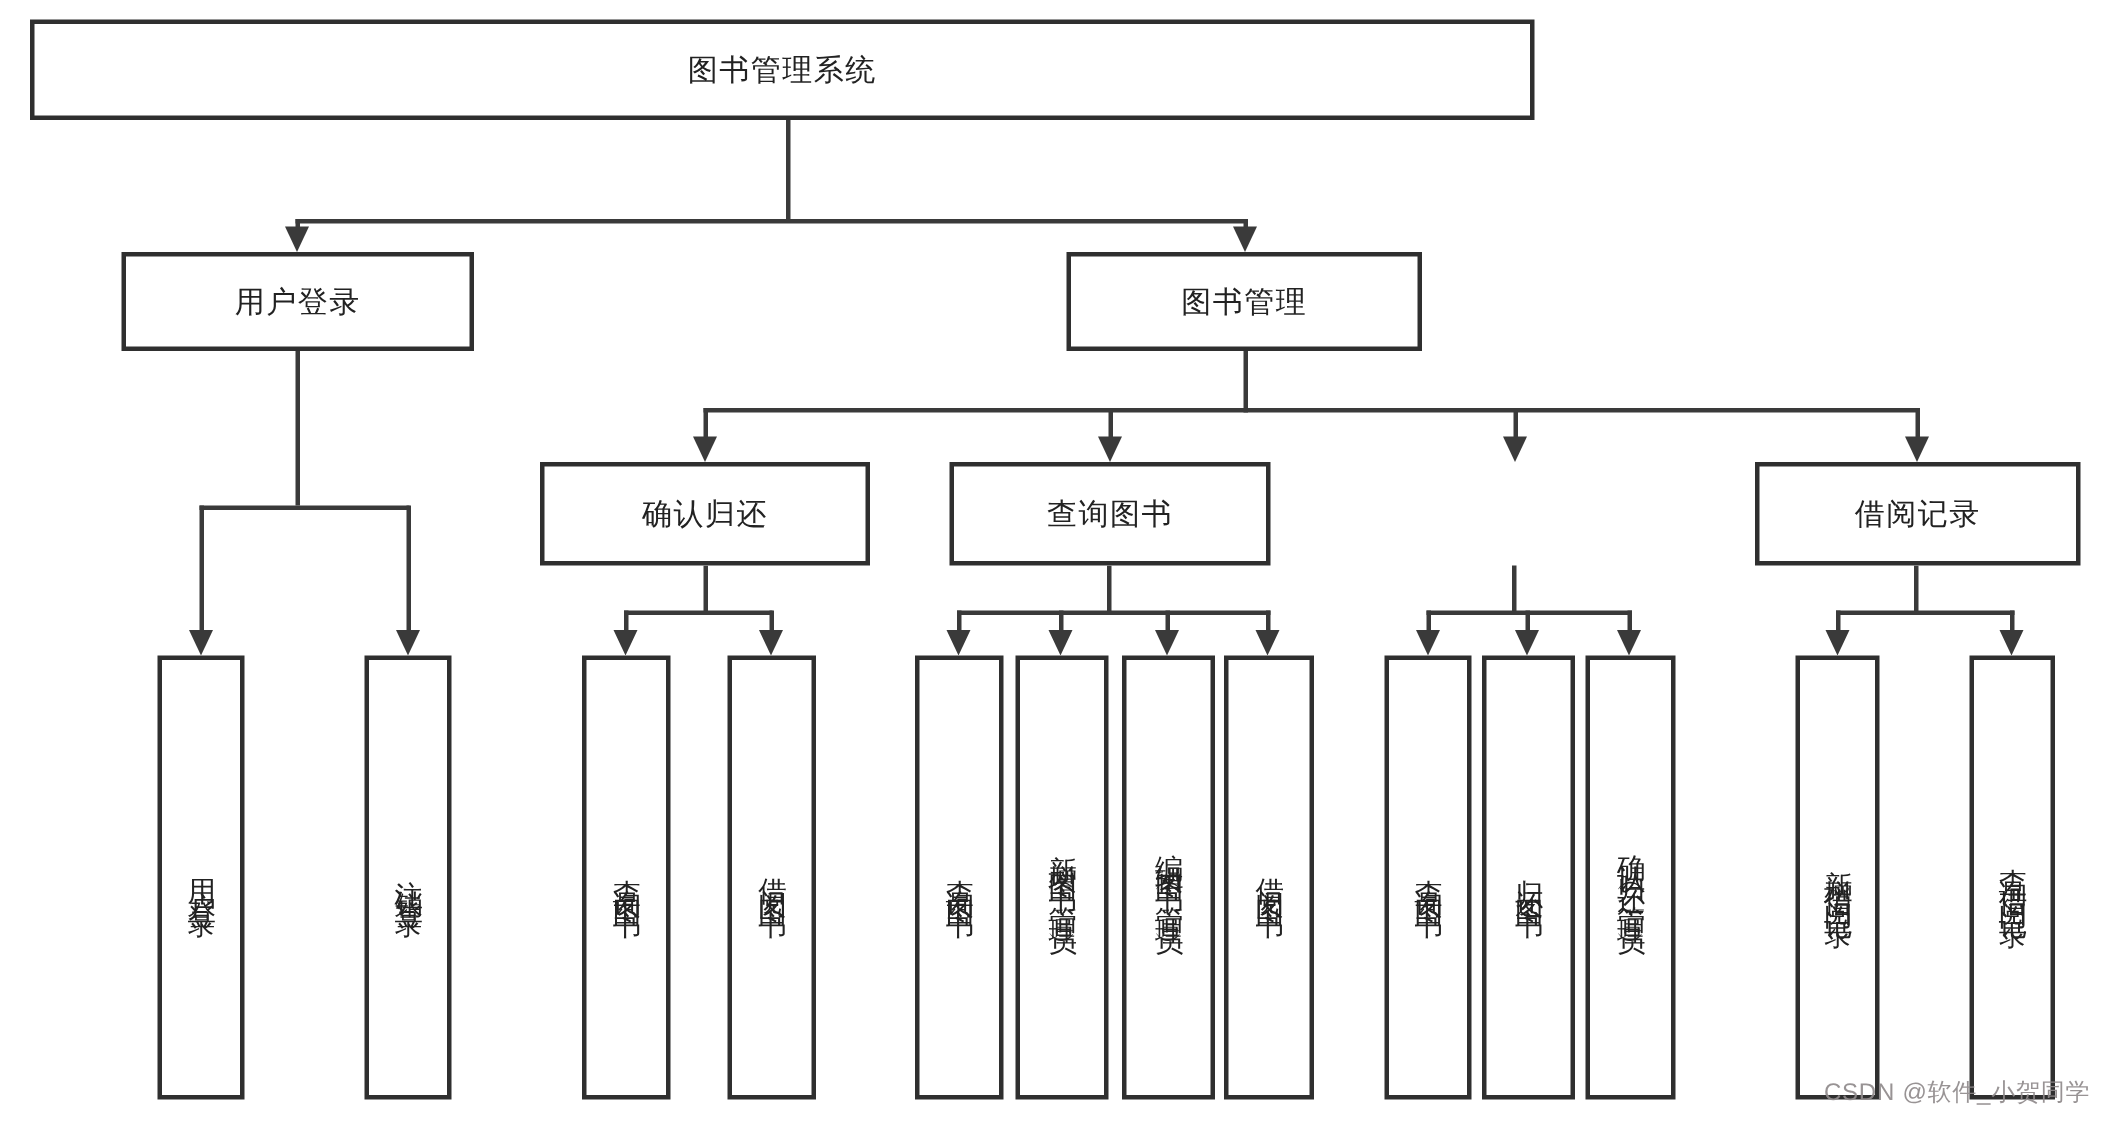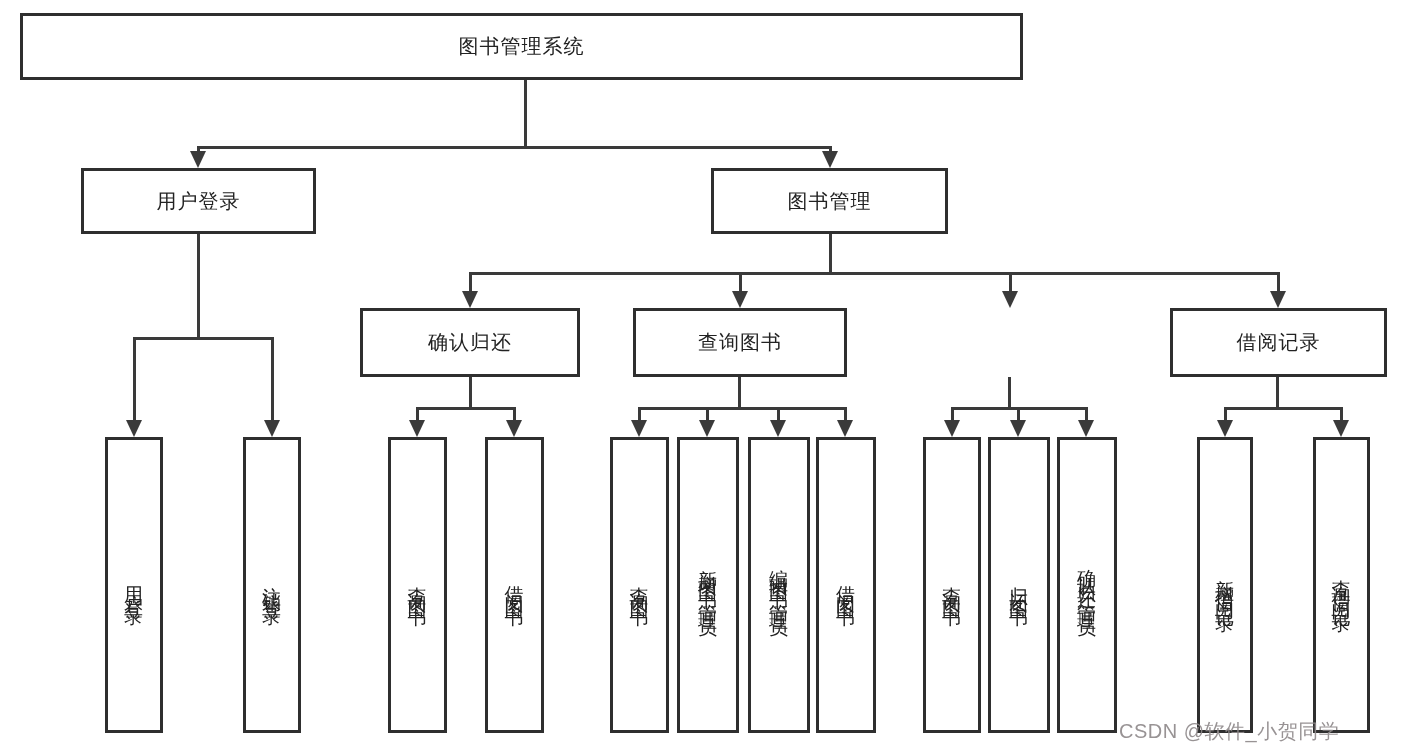--- a/index.html
+++ b/index.html
@@ -61,23 +61,23 @@
     position: absolute;
     width: 0;
     height: 0;
     border-left: 8px solid transparent;
     border-right: 8px solid transparent;
     border-top: 17px solid #3a3a3a;
     z-index: 1;
   }
   .watermark {
     position: absolute;
-    left: 1119px;
+    left: 1216px;
     top: 718px;
-    font-size: 20px;
+    font-size: 16px;
     color: rgba(143, 138, 139, 0.92);
     letter-spacing: 0.5px;
     white-space: nowrap;
     z-index: 10;
   }
 </style>
 </head>
 <body>
 
 <div class="canvas">

